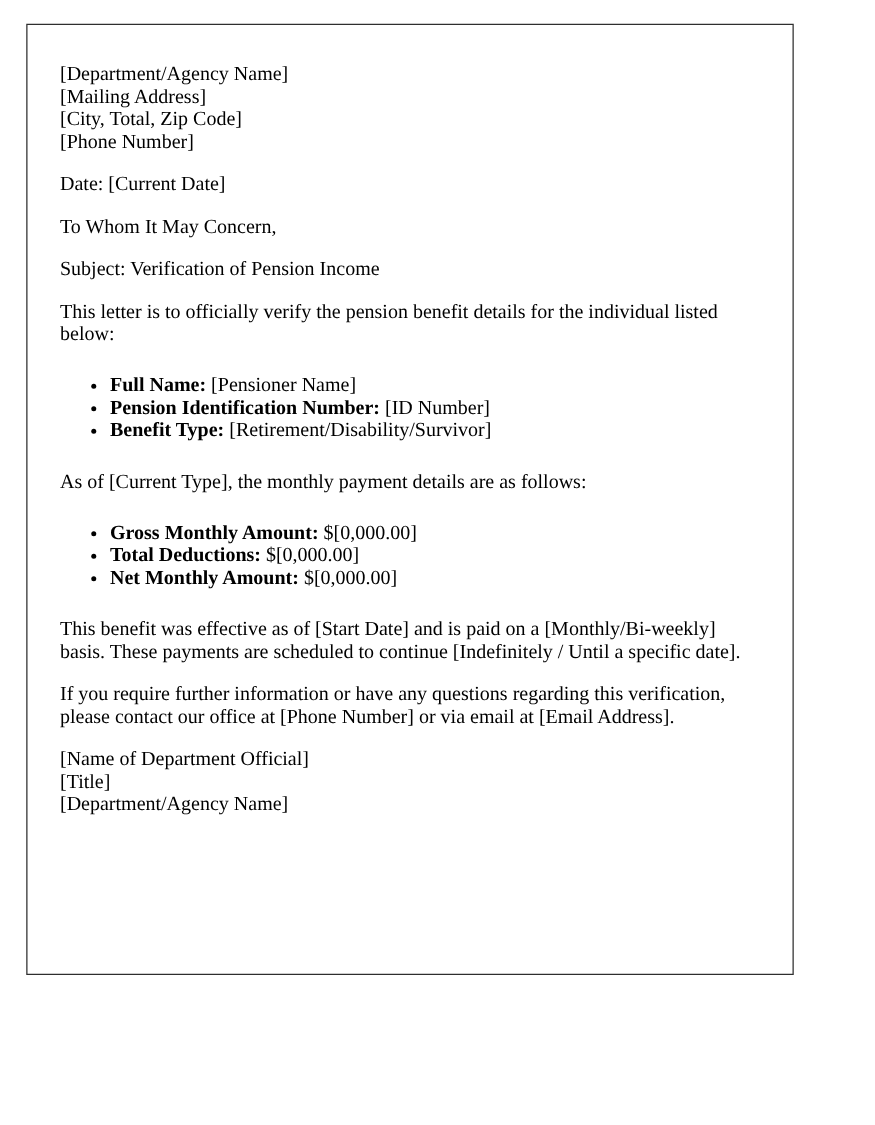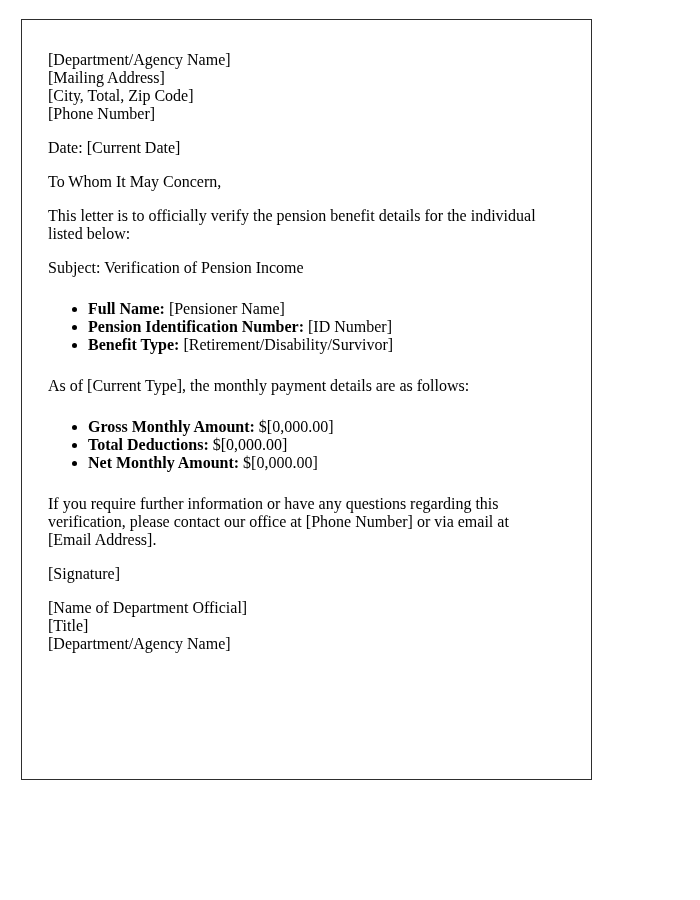--- a/index.html
+++ b/index.html
@@ -14,21 +14,21 @@
     overflow: hidden;
     font-family: "Liberation Serif", "DejaVu Serif", serif;
     font-size: 16px;
     color: var(--text-color, #000000);
   }
   .letter {
     box-sizing: border-box;
     position: absolute;
     left: 21px;
     top: 19px;
-    width: 571px;
+    width: 614px;
     height: 761px;
     border: 1px solid var(--border-color, #2e2e2e);
     padding: 15px 38px 0 26px;
     overflow: hidden;
     background: var(--bg-color, #ffffff);
   }
   .letter p {
     margin: 16px 0;
     line-height: normal;
   }
@@ -54,43 +54,43 @@
     <span>[Department/Agency Name]</span><br>
     <span>[Mailing Address]</span><br>
     <span>[City, Total, Zip Code]</span><br>
     <span>[Phone Number]</span>
   </p>
 
   <p>Date: [Current Date]</p>
 
   <p>To Whom It May Concern,</p>
 
+  <p>Subject: Verification of Pension Income</p>
+
   <p>This letter is to officially verify the pension benefit details for the individual listed below:</p>
-
-  <p>Subject: Verification of Pension Income</p>
 
   <ul>
     <li><strong>Full Name:</strong> <span>[Pensioner Name]</span></li>
     <li><strong>Pension Identification Number:</strong> <span>[ID Number]</span></li>
     <li><strong>Benefit Type:</strong> <span>[Retirement/Disability/Survivor]</span></li>
   </ul>
 
   <p>As of [Current Type], the monthly payment details are as follows:</p>
 
   <ul>
     <li><strong>Gross Monthly Amount:</strong> <span>$[0,000.00]</span></li>
     <li><strong>Total Deductions:</strong> <span>$[0,000.00]</span></li>
     <li><strong>Net Monthly Amount:</strong> <span>$[0,000.00]</span></li>
   </ul>
 
+  <p>This benefit was effective as of [Start Date] and is paid on a [Monthly/Bi-weekly] basis. These payments are scheduled to continue [Indefinitely / Until a specific date].</p>
 
   <p>If you require further information or have any questions regarding this verification, please contact our office at [Phone Number] or via email at [Email Address].</p>
 
 
-  <p>[Signature]</p>
 
   <p>
     <span>[Name of Department Official]</span><br>
     <span>[Title]</span><br>
     <span>[Department/Agency Name]</span>
   </p>
 
 </div>
 
 </body></html>

